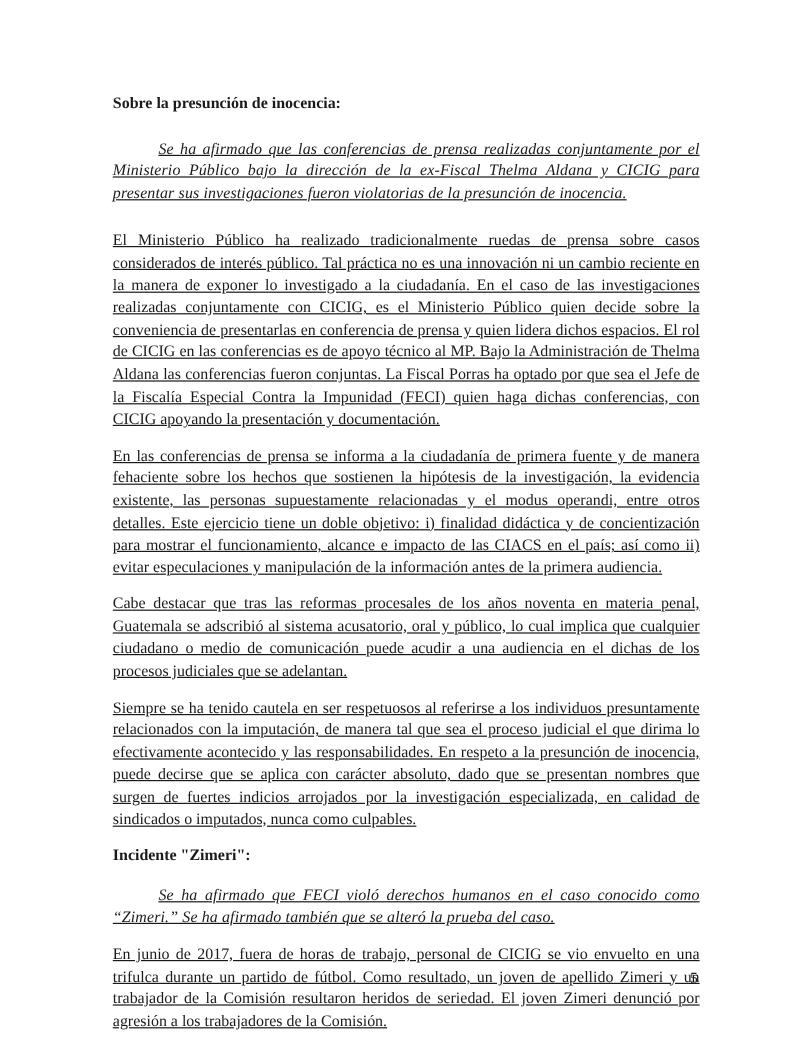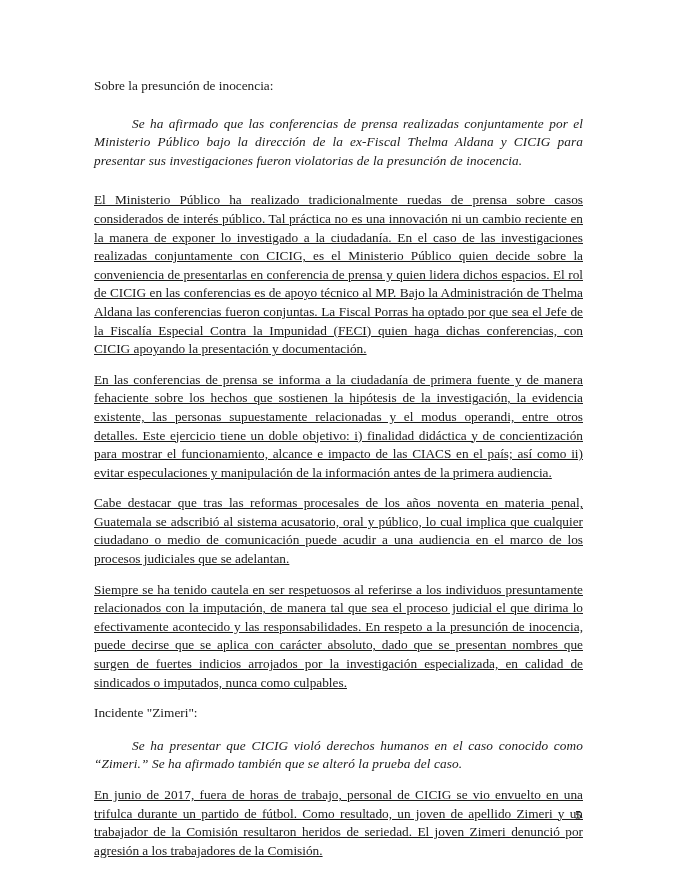--- a/index.html
+++ b/index.html
@@ -17,29 +17,30 @@
     }
     .page {
       position: absolute;
       left: 94px;
       top: 77px;
       width: 489px;
       font-size: 13.3px;
       line-height: 18.6px;
     }
     .heading {
-      font-weight: normal;
+      font-weight: bold;
       margin: 0 0 19px 0;
     }
     .claim {
       font-style: italic;
       text-align: justify;
       text-indent: 38px;
       margin: 0 0 19px 0;
       letter-spacing: 0.1px;
+      text-decoration: underline;
     }
     .para {
       text-align: justify;
       margin: 0 0 11px 0;
       text-decoration: underline;
     }
     .page-number {
       position: absolute;
       left: 575px;
       top: 807px;
@@ -49,23 +50,23 @@
   </style>
 </head>
 <body>
 
 <div class="page">
   <section>
     <p class="heading">Sobre la presunción de inocencia:</p>
     <p class="claim" style="margin-bottom:21px;">Se ha afirmado que las conferencias de prensa realizadas conjuntamente por el Ministerio Público bajo la dirección de la ex-Fiscal Thelma Aldana y CICIG para presentar sus investigaciones fueron violatorias de la presunción de inocencia.</p>
     <p class="para" style="margin-bottom:12px;">El Ministerio Público ha realizado tradicionalmente ruedas de prensa sobre casos considerados de interés público. Tal práctica no es una innovación ni un cambio reciente en la manera de exponer lo investigado a la ciudadanía. En el caso de las investigaciones realizadas conjuntamente con CICIG, es el Ministerio Público quien decide sobre la conveniencia de presentarlas en conferencia de prensa y quien lidera dichos espacios. El rol de CICIG en las conferencias es de apoyo técnico al MP.  Bajo la Administración de Thelma Aldana las conferencias fueron conjuntas.  La Fiscal Porras ha optado por que sea el Jefe de la Fiscalía Especial Contra la Impunidad (FECI) quien haga dichas conferencias, con CICIG apoyando la presentación y documentación.</p>
     <p class="para" style="margin-bottom:12px;">En las conferencias de prensa se informa a la ciudadanía de primera fuente y de manera fehaciente sobre los hechos que sostienen la hipótesis de la investigación, la evidencia existente, las personas supuestamente relacionadas y el modus operandi, entre otros detalles.  Este ejercicio tiene un doble objetivo: i) finalidad didáctica y de concientización para mostrar el funcionamiento, alcance e impacto de las CIACS en el país; así como ii) evitar especulaciones y manipulación de la información antes de la primera audiencia.</p>
-    <p class="para" style="margin-bottom:12px;">Cabe destacar que tras las reformas procesales de los años noventa en materia penal, Guatemala se adscribió al sistema acusatorio, oral y público, lo cual implica que cualquier ciudadano o medio de comunicación puede acudir a una audiencia en el marco de los procesos judiciales que se adelantan.</p>
+    <p class="para" style="margin-bottom:12px;">Cabe destacar que tras las reformas procesales de los años noventa en materia penal, Guatemala se adscribió al sistema acusatorio, oral y público, lo cual implica que cualquier ciudadano o medio de comunicación puede acudir a una audiencia en el dichas de los procesos judiciales que se adelantan.</p>
     <p class="para" style="margin-bottom:12px;">Siempre se ha tenido cautela en ser respetuosos al referirse a los individuos presuntamente relacionados con la imputación, de manera tal que sea el proceso judicial el que dirima lo efectivamente acontecido y las responsabilidades. En respeto a la presunción de inocencia, puede decirse que se aplica con carácter absoluto, dado que se presentan nombres que surgen de fuertes indicios arrojados por la investigación especializada, en calidad de sindicados o imputados, nunca como culpables.</p>
   </section>
   <section>
     <p class="heading" style="margin-bottom:14px;">Incidente "Zimeri":</p>
-    <p class="claim" style="margin-bottom:12px;">Se ha presentar que CICIG violó derechos humanos en el caso conocido como “Zimeri.” Se ha afirmado también que se alteró la prueba del caso.</p>
+    <p class="claim" style="margin-bottom:12px;">Se ha afirmado que FECI violó derechos humanos en el caso conocido como “Zimeri.” Se ha afirmado también que se alteró la prueba del caso.</p>
     <p class="para">En junio de 2017, fuera de horas de trabajo, personal de CICIG se vio envuelto en una trifulca durante un partido de fútbol.  Como resultado, un joven de apellido Zimeri y un trabajador de la Comisión resultaron heridos de seriedad.  El joven Zimeri denunció por agresión a los trabajadores de la Comisión.</p>
   </section>
 </div>
 
 <div class="page-number">5</div>
 
 </body></html>

